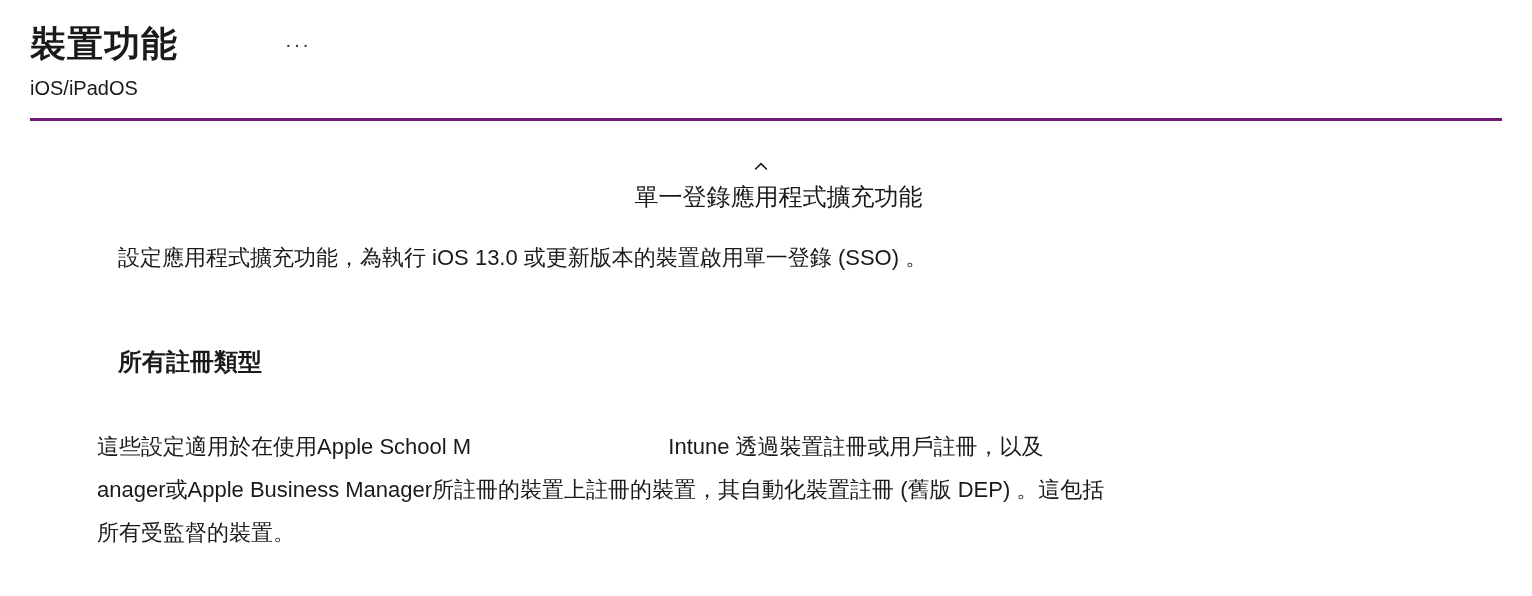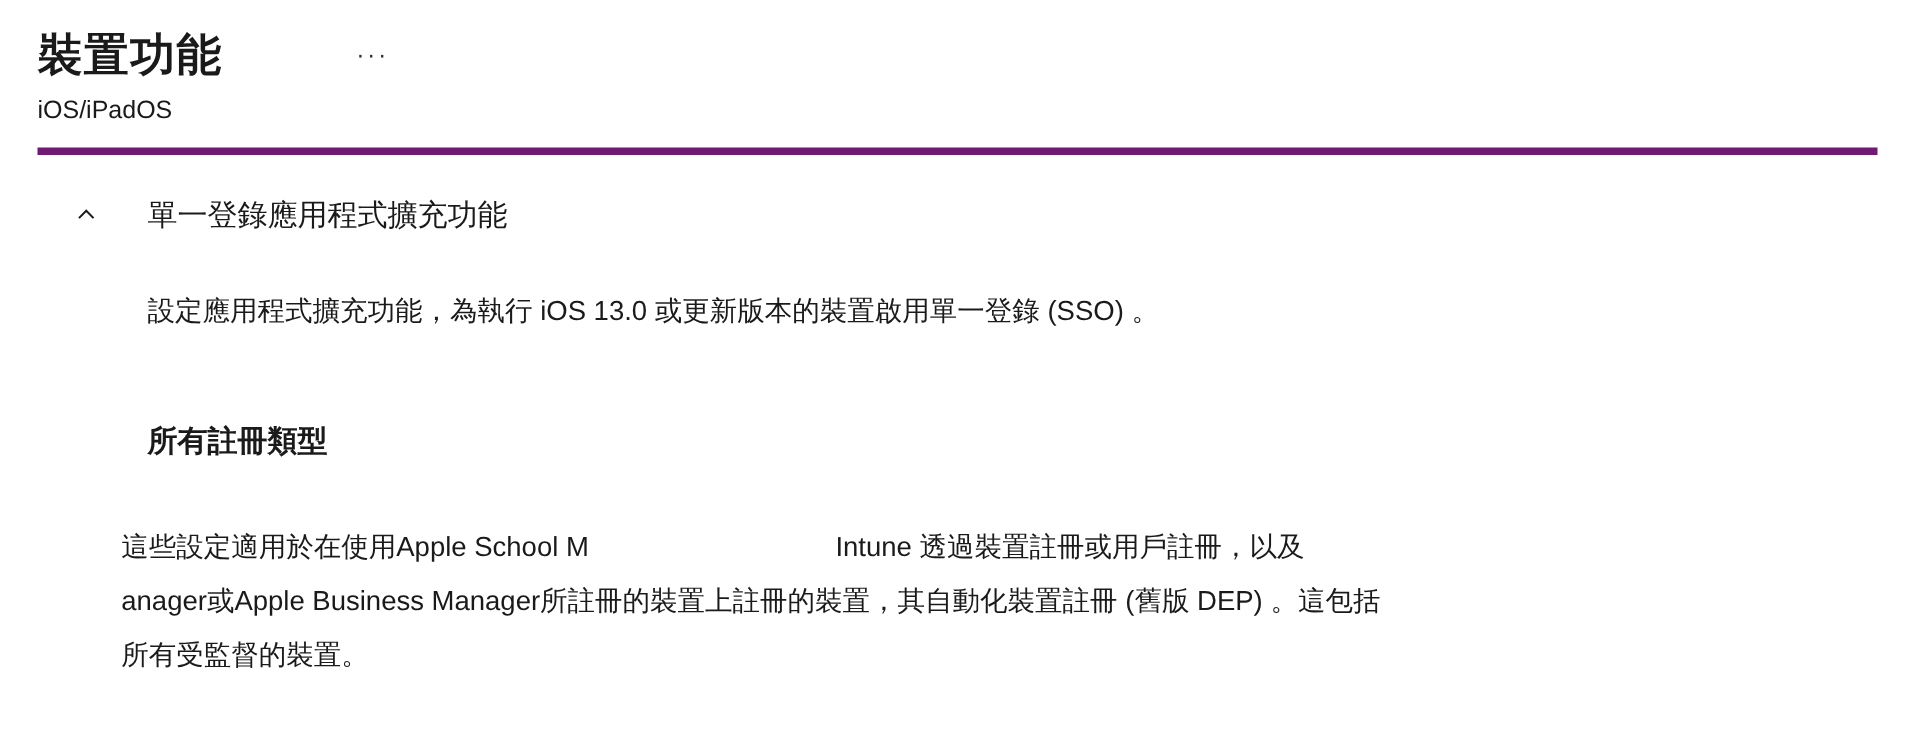--- a/index.html
+++ b/index.html
@@ -24,47 +24,48 @@
       font-size: 20px;
       color: #333;
       cursor: pointer;
       letter-spacing: 2px;
     }
     .subtitle {
       font-size: 20px;
       color: #1a1a1a;
       margin-top: 8px;
       padding-bottom: 18px;
-      border-bottom: 6px solid #701a75;
+      border-bottom: 3px solid #701a75;
     }
     .content {
       margin-top: 32px;
       padding-left: 25px;
     }
     .section-row {
       display: flex;
       align-items: center;
+      flex-direction: column;
     }
     .chevron {
       width: 28px;
       height: 28px;
       display: flex;
       align-items: center;
       justify-content: center;
       cursor: pointer;
       margin-right: 35px;
     }
     .chevron svg { width: 20px; height: 20px; }
     .section-title {
       font-size: 24px;
       font-weight: 400;
     }
     .body-text {
       margin-left: 63px;
-      margin-top: 44px;
+      margin-top: 28px;
       font-size: 22px;
       line-height: 1.5;
       max-width: 1020px;
     }
     .sub-heading {
       margin-left: 63px;
       margin-top: 72px;
       font-size: 24px;
       font-weight: 700;
     }

